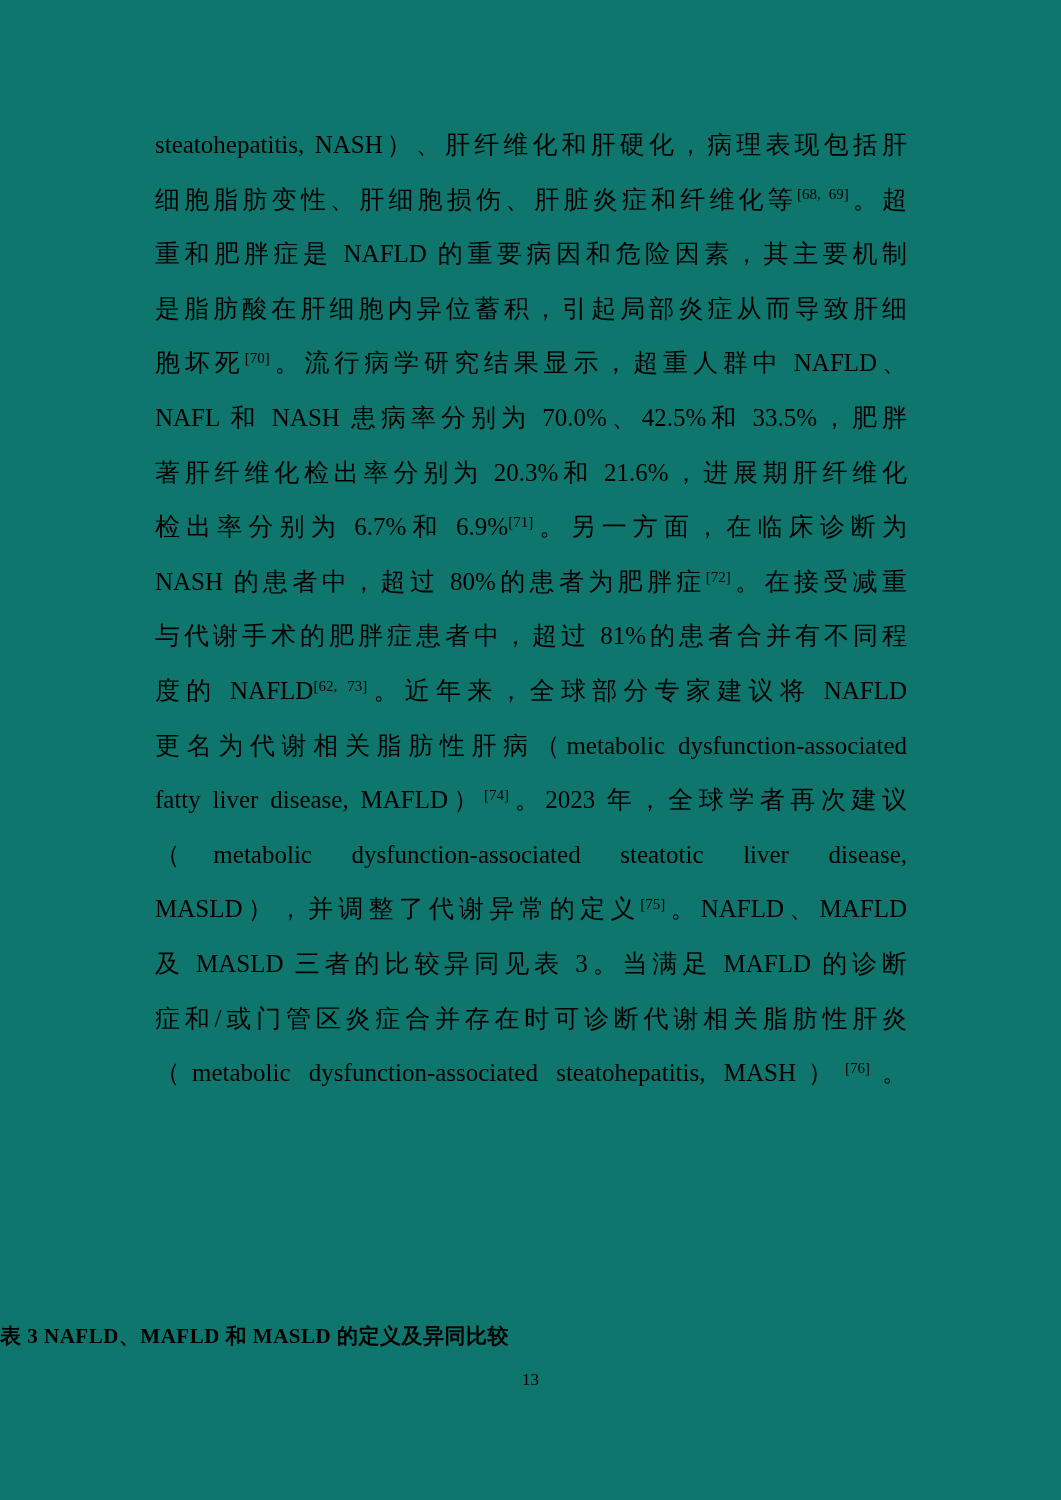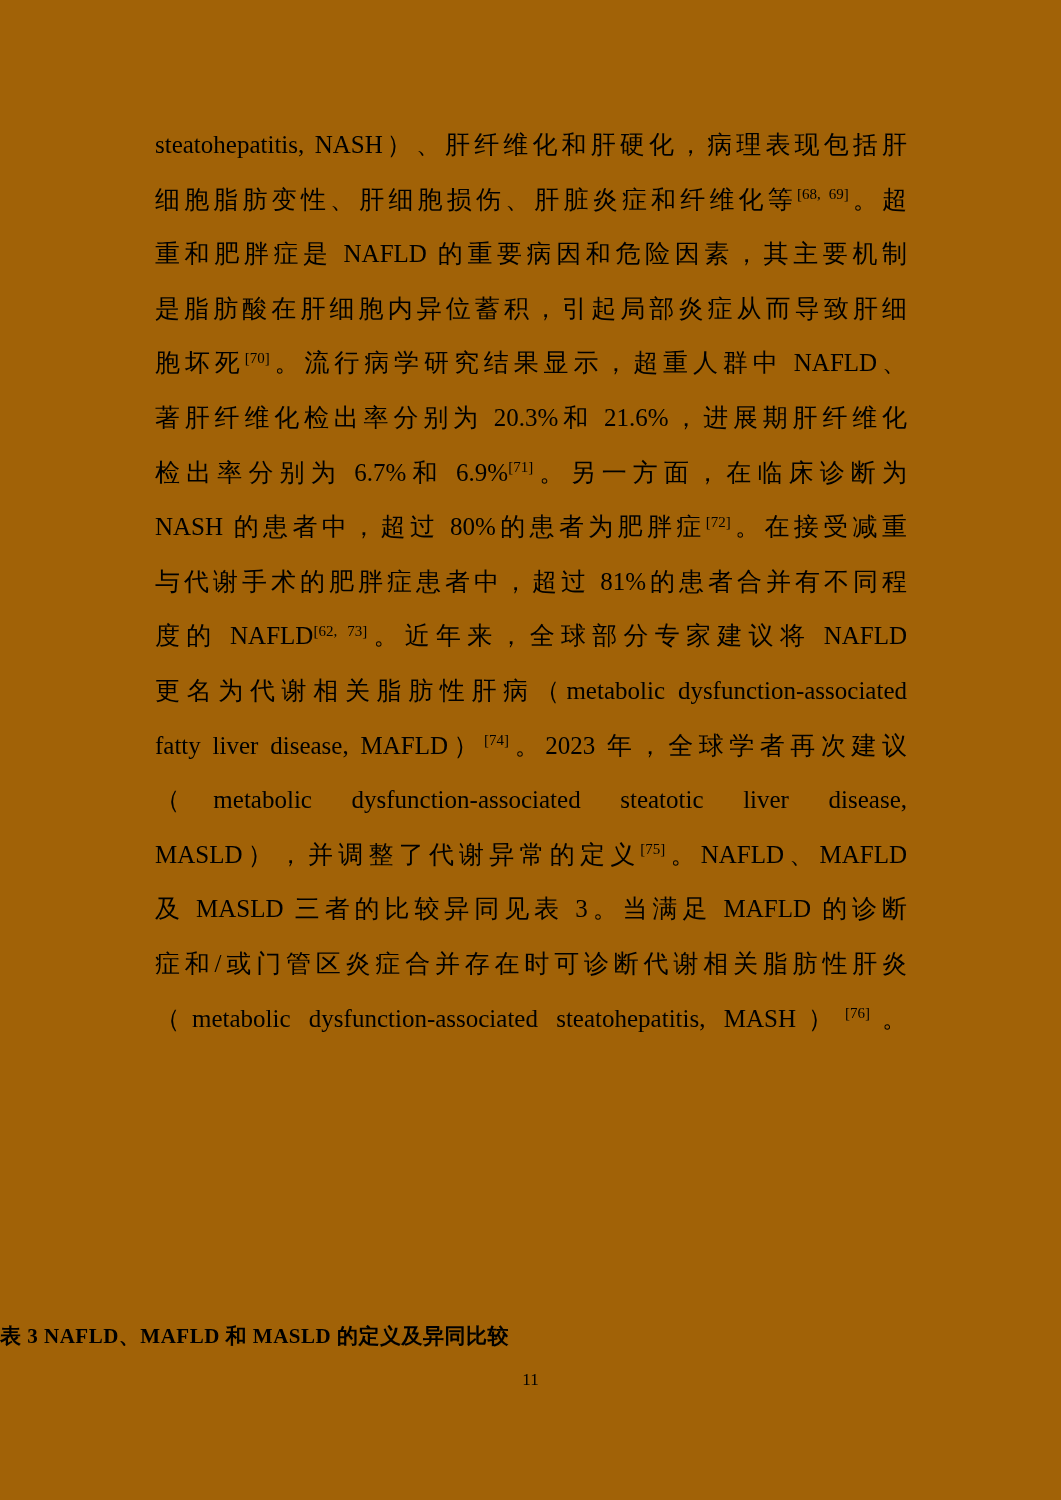--- a/index.html
+++ b/index.html
@@ -1,21 +1,21 @@
 <!DOCTYPE html>
 <html><head>
 <meta charset="utf-8">
 <style>
   * { margin: 0; padding: 0; box-sizing: border-box; }
   html, body { background: #ffffff; }
   .page {
     position: relative;
     width: 1061px;
     height: 1500px;
-    background: #a16207;
+    background: #0f766e;
     overflow: hidden;
     font-family: "Liberation Serif", "DejaVu Serif", serif;
     color: #000000;
   }
   .body-text {
     position: absolute;
     left: 155px;
     top: 118px;
     width: 752px;
   }
@@ -57,28 +57,29 @@
 </head>
 <body>
 
 <div class="page">
   <div class="body-text">
       <div class="line"><span>steatohepatitis, NASH）、肝纤维化和肝硬化，病理表现包括肝</span></div>
       <div class="line"><span>细胞脂肪变性、肝细胞损伤、肝脏炎症和纤维化等</span><sup>[68, 69]</sup><span>。超</span></div>
       <div class="line"><span>重和肥胖症是 NAFLD 的重要病因和危险因素，其主要机制</span></div>
       <div class="line"><span>是脂肪酸在肝细胞内异位蓄积，引起局部炎症从而导致肝细</span></div>
       <div class="line"><span>胞坏死</span><sup>[70]</sup><span>。流行病学研究结果显示，超重人群中 NAFLD、</span></div>
+      <div class="line"><span>NAFL 和 NASH 患病率分别为 70.0%、42.5%和 33.5%，肥胖</span></div>
       <div class="line"><span>著肝纤维化检出率分别为 20.3%和 21.6%，进展期肝纤维化</span></div>
       <div class="line"><span>检出率分别为 6.7%和 6.9%</span><sup>[71]</sup><span>。另一方面，在临床诊断为</span></div>
       <div class="line"><span>NASH 的患者中，超过 80%的患者为肥胖症</span><sup>[72]</sup><span>。在接受减重</span></div>
       <div class="line"><span>与代谢手术的肥胖症患者中，超过 81%的患者合并有不同程</span></div>
       <div class="line"><span>度的 NAFLD</span><sup>[62, 73]</sup><span>。近年来，全球部分专家建议将 NAFLD</span></div>
       <div class="line"><span>更名为代谢相关脂肪性肝病（metabolic dysfunction-associated</span></div>
       <div class="line"><span>fatty liver disease, MAFLD）</span><sup>[74]</sup><span>。2023 年，全球学者再次建议</span></div>
       <div class="line"><span>（metabolic dysfunction-associated steatotic liver disease,</span></div>
       <div class="line"><span>MASLD），并调整了代谢异常的定义</span><sup>[75]</sup><span>。NAFLD、MAFLD</span></div>
       <div class="line"><span>及 MASLD 三者的比较异同见表 3。当满足 MAFLD 的诊断</span></div>
       <div class="line"><span>症和/或门管区炎症合并存在时可诊断代谢相关脂肪性肝炎</span></div>
       <div class="line"><span>（metabolic dysfunction-associated steatohepatitis, MASH）</span><sup>[76]</sup><span>。</span></div>
     </div>
   <div class="table-caption">表 3 NAFLD、MAFLD 和 MASLD 的定义及异同比较</div>
-  <div class="page-number">11</div>
+  <div class="page-number">13</div>
 </div>
 
 </body></html>

